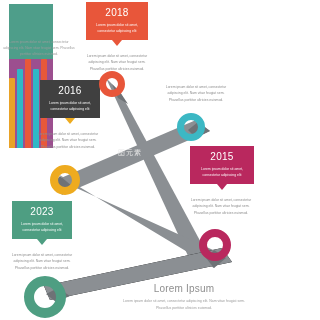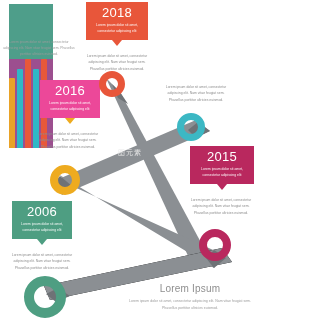--- a/index.html
+++ b/index.html
@@ -21,42 +21,42 @@
   .chart-caption{
     position:absolute;left:2px;top:40px;width:74px;
     font-size:3.3px;line-height:1.75;color:#9b9b9b;text-align:center;
     letter-spacing:.02px;
   }
 
   
   .callout{position:absolute;}
   .cbox{position:relative;padding:4px 5px 5px;box-sizing:border-box;}
   .cyear{
-    color:#ffffff;font-size:13px;line-height:13px;text-align:center;
+    color:#ffffff;font-size:10px;line-height:13px;text-align:center;
     font-weight:400;letter-spacing:.3px;
   }
   .ctext{
     color:#ffffff;font-size:3.4px;line-height:1.85;text-align:center;
     margin-top:3px;opacity:.95;
   }
   .tail{
     position:absolute;left:50%;bottom:-6px;margin-left:-5px;
     width:0;height:0;border-left:5px solid transparent;
     border-right:5px solid transparent;border-top:6px solid;
   }
   .para{
     font-size:3.4px;line-height:1.9;color:#8d8d8d;text-align:center;
     position:absolute;
   }
 
   
   .ring{position:absolute;border-radius:50%;box-sizing:border-box;background:transparent;}
 
   
-  .footer{position:absolute;left:124px;top:283px;width:132px;text-align:center;}
+  .footer{position:absolute;left:118px;top:283px;width:132px;text-align:center;}
   .footer-title{font-size:10px;color:#8f8f8f;line-height:12px;letter-spacing:.2px;}
   .footer-text{font-size:3.5px;line-height:1.95;color:#9b9b9b;margin-top:3px;}
 
   .wm{
     position:absolute;left:82px;top:148px;width:96px;
     font-size:7px;color:#e9e9e9;letter-spacing:1px;text-align:center;
     pointer-events:none;
   }
 </style>
 </head>
@@ -95,40 +95,40 @@
       <div class="cyear">2018</div>
       <div class="ctext">Lorem ipsum dolor sit amet, consectetur adipiscing elit</div>
       <div class="tail" style="border-top-color:#e8563a;"></div>
     </div>
   </div>
   <div class="para" style="left:86px;top:53px;width:62px;">Lorem ipsum dolor sit amet, consectetur adipiscing elit. Nam vitae feugiat sem. Phasellus porttitor ultricies euismod.</div>
 
   <div class="para" style="left:163px;top:84px;width:66px;">Lorem ipsum dolor sit amet, consectetur adipiscing elit. Nam vitae feugiat sem. Phasellus porttitor ultricies euismod.</div>
 
   <div class="callout" style="left:40px;top:80px;width:60px;">
-    <div class="cbox" style="background:#ec4899;">
+    <div class="cbox" style="background:#404040;">
       <div class="cyear">2016</div>
       <div class="ctext">Lorem ipsum dolor sit amet, consectetur adipiscing elit</div>
       <div class="tail" style="border-top-color:#eeab1f;"></div>
     </div>
   </div>
   <div class="para" style="left:36px;top:131px;width:64px;">Lorem ipsum dolor sit amet, consectetur adipiscing elit. Nam vitae feugiat sem. Phasellus porttitor ultricies euismod.</div>
 
   <div class="callout" style="left:190px;top:146px;width:64px;">
     <div class="cbox" style="background:#b9285e;">
       <div class="cyear">2015</div>
       <div class="ctext">Lorem ipsum dolor sit amet, consectetur adipiscing elit</div>
       <div class="tail" style="border-top-color:#b9285e;"></div>
     </div>
   </div>
   <div class="para" style="left:188px;top:197px;width:66px;">Lorem ipsum dolor sit amet, consectetur adipiscing elit. Nam vitae feugiat sem. Phasellus porttitor ultricies euismod.</div>
 
   <div class="callout" style="left:12px;top:201px;width:60px;">
     <div class="cbox" style="background:#4e9e82;">
-      <div class="cyear">2006</div>
+      <div class="cyear">2023</div>
       <div class="ctext">Lorem ipsum dolor sit amet, consectetur adipiscing elit</div>
       <div class="tail" style="border-top-color:#4e9e82;"></div>
     </div>
   </div>
   <div class="para" style="left:10px;top:252px;width:64px;">Lorem ipsum dolor sit amet, consectetur adipiscing elit. Nam vitae feugiat sem. Phasellus porttitor ultricies euismod.</div>
 
   <div class="ring" style="left:99px;top:71px;width:26px;height:26px;border:7px solid #e8563a;"></div>
   <div class="ring" style="left:177px;top:113px;width:28px;height:28px;border:7px solid #3cb8c4;"></div>
   <div class="ring" style="left:50px;top:165px;width:30px;height:30px;border:8px solid #eeab1f;"></div>
   <div class="ring" style="left:199px;top:229px;width:32px;height:32px;border:8px solid #b9285e;"></div>

